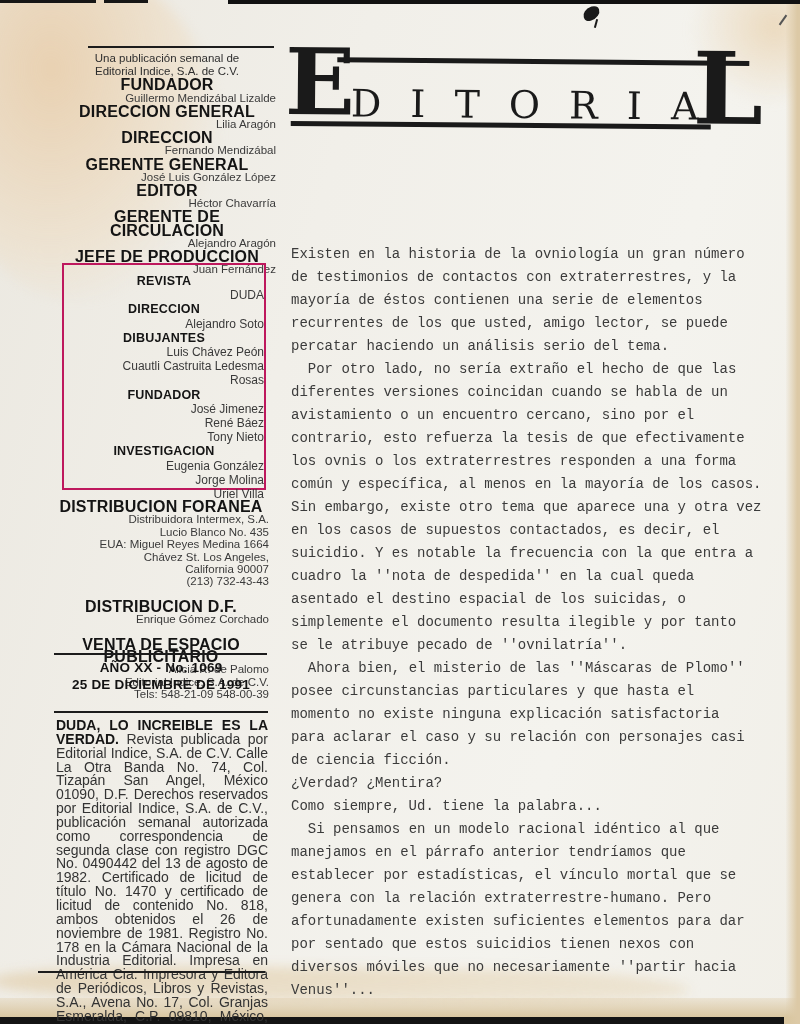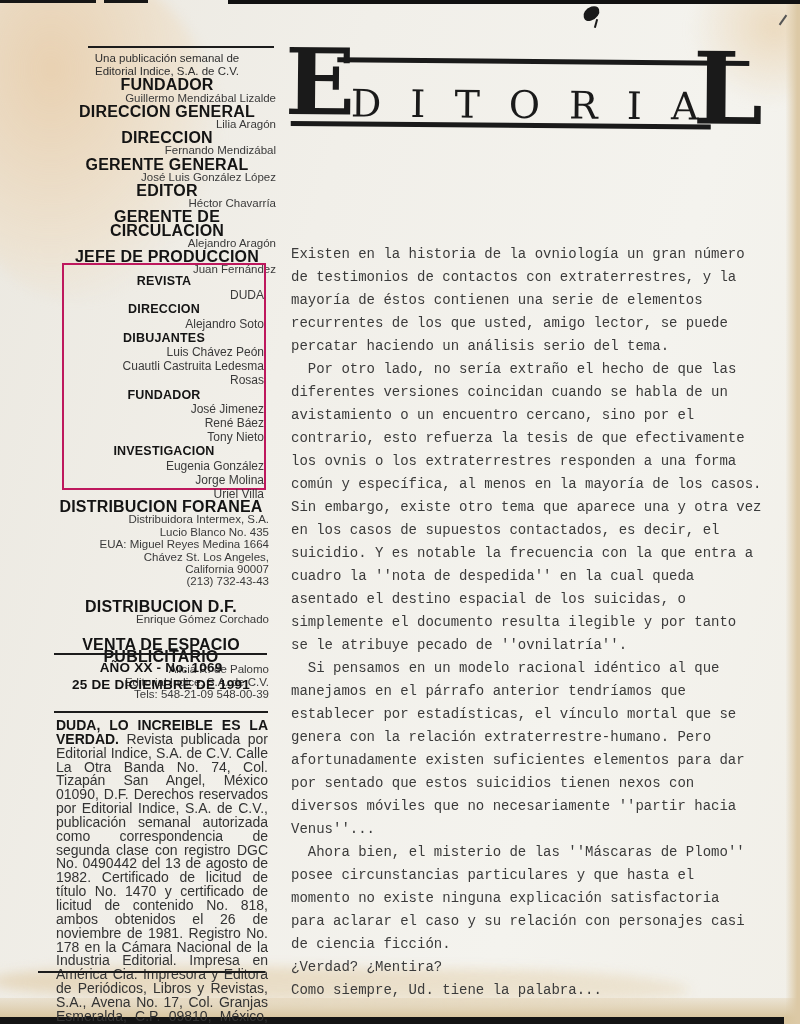--- a/index.html
+++ b/index.html
@@ -165,28 +165,28 @@
 contrario, esto refuerza la tesis de que efectivamente
 los ovnis o los extraterrestres responden a una forma
 común y específica, al menos en la mayoría de los casos.
 Sin embargo, existe otro tema que aparece una y otra vez
 en los casos de supuestos contactados, es decir, el
 suicidio. Y es notable la frecuencia con la que entra a
 cuadro la ''nota de despedida'' en la cual queda
 asentado el destino espacial de los suicidas, o
 simplemente el documento resulta ilegible y por tanto
 se le atribuye pecado de ''ovnilatría''.</p>
+  <p>  Ahora bien, el misterio de las ''Máscaras de Plomo''
+posee circunstancias particulares y que hasta el
+momento no existe ninguna explicación satisfactoria
+para aclarar el caso y su relación con personajes casi
+de ciencia ficción.
+¿Verdad? ¿Mentira?
+Como siempre, Ud. tiene la palabra...</p>
   <p>  Si pensamos en un modelo racional idéntico al que
 manejamos en el párrafo anterior tendríamos que
 establecer por estadísticas, el vínculo mortal que se
 genera con la relación extraterrestre-humano. Pero
 afortunadamente existen suficientes elementos para dar
 por sentado que estos suicidios tienen nexos con
 diversos móviles que no necesariamente ''partir hacia
 Venus''...</p>
-  <p>  Ahora bien, el misterio de las ''Máscaras de Plomo''
-posee circunstancias particulares y que hasta el
-momento no existe ninguna explicación satisfactoria
-para aclarar el caso y su relación con personajes casi
-de ciencia ficción.
-¿Verdad? ¿Mentira?
-Como siempre, Ud. tiene la palabra...</p>
 </div>
 
 </body></html>

